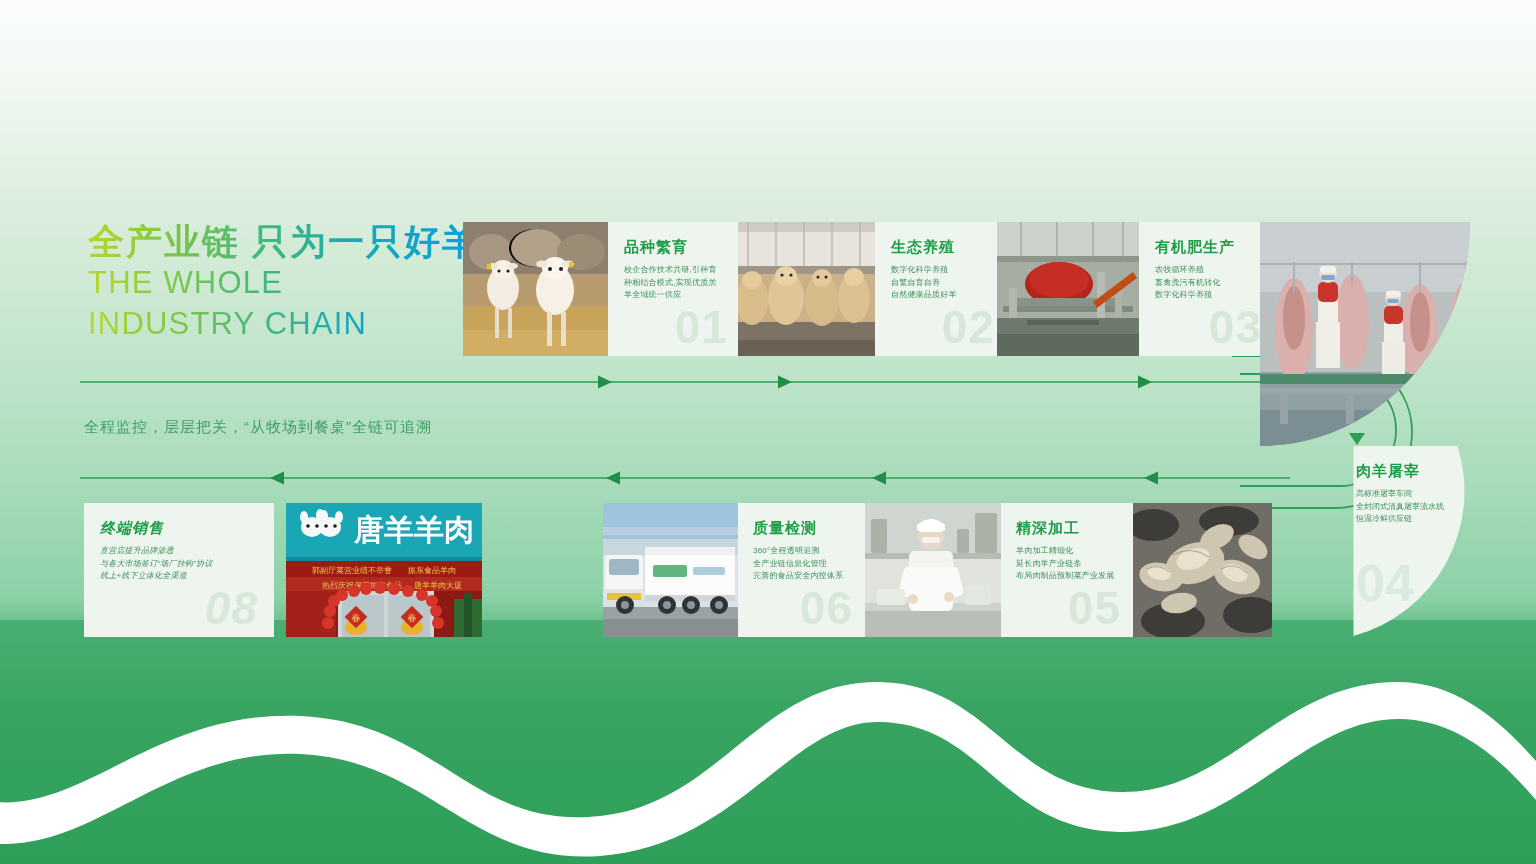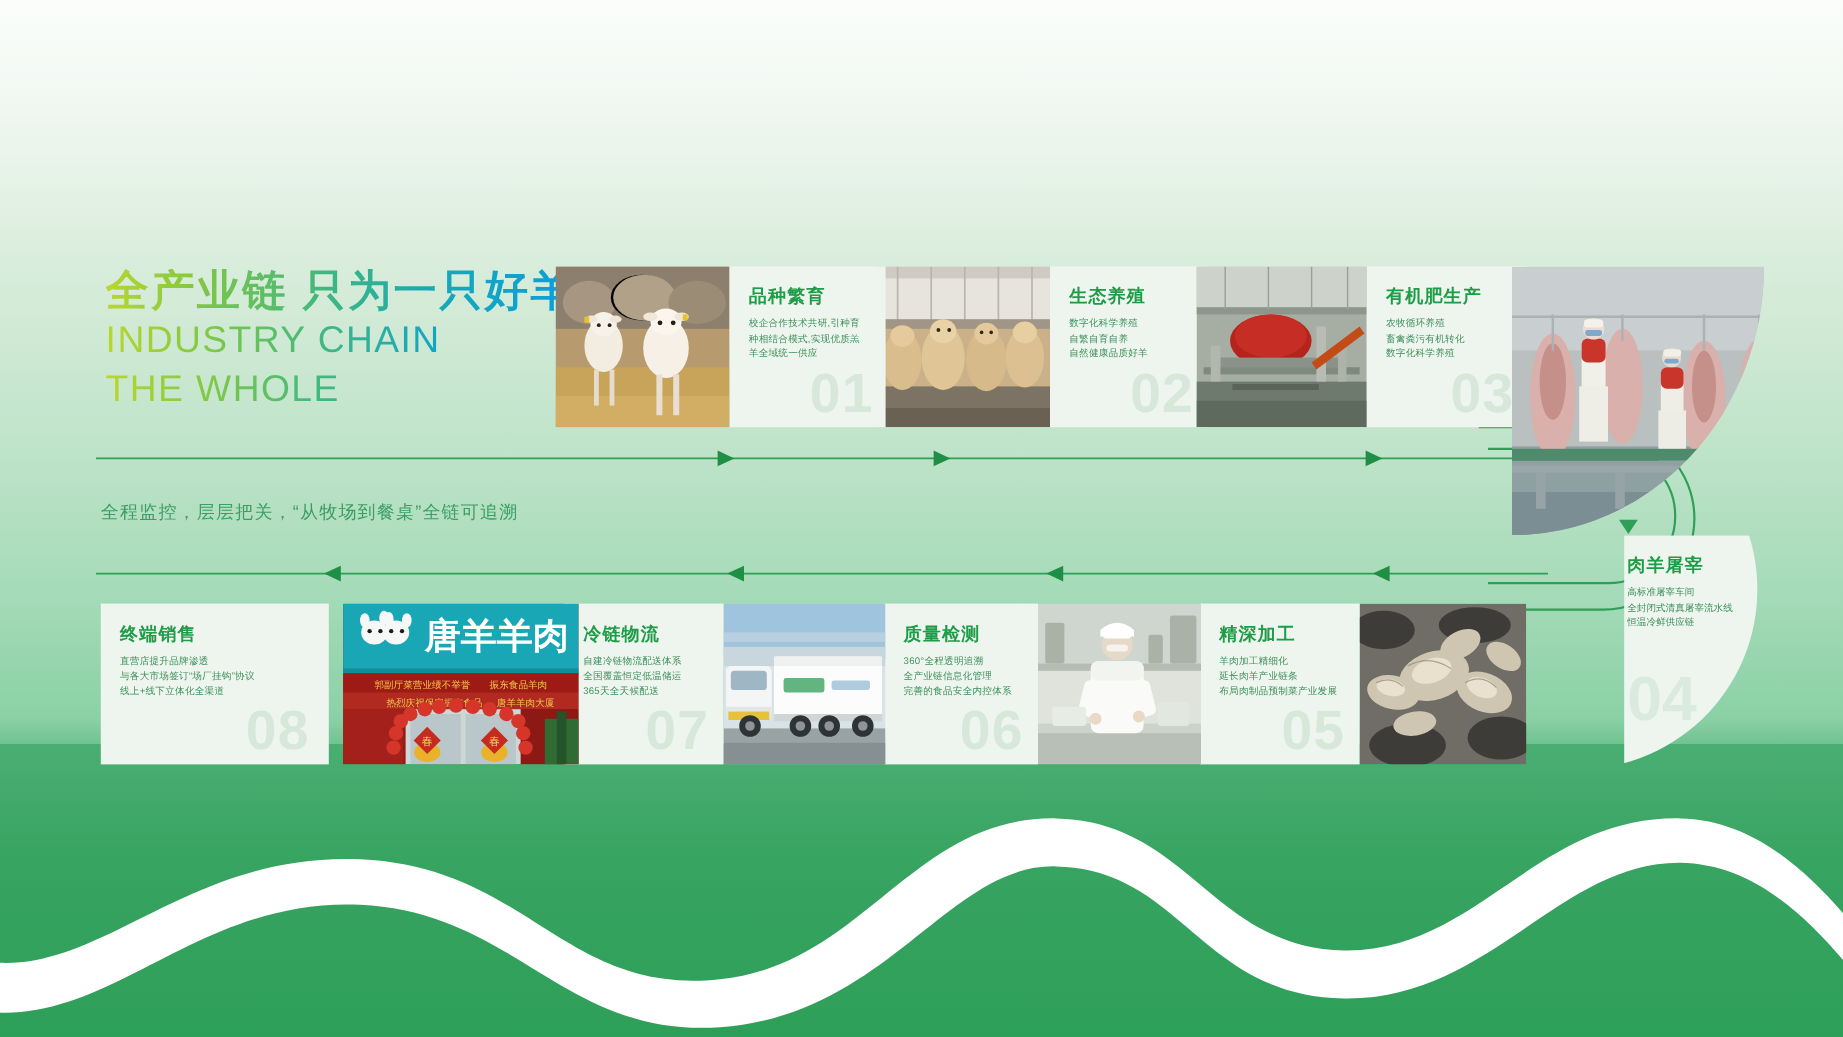--- a/index.html
+++ b/index.html
@@ -89,22 +89,22 @@
   <div class="bg-bottom-fade"></div>
   <div class="bg-bottom"></div>
 
   <svg class="wave" viewBox="0 0 1536 244" preserveAspectRatio="none">
     <path d="M-20,180 C 80,200 150,90 300,96 C 440,102 470,210 600,196 C 720,184 760,60 880,62 C 990,64 1010,170 1120,172 C 1230,174 1280,60 1400,62 C 1470,63 1520,120 1560,170
              L1560,210 C 1520,158 1470,100 1400,99 C 1300,98 1240,214 1120,212 C 1000,210 985,104 880,102 C 790,100 740,226 600,236 C 470,245 430,140 300,134 C 160,128 90,240 -20,222 Z" fill="#ffffff"></path>
   </svg>
 
   <div class="headline">
     <div class="cn">全产业链  只为一只好羊</div>
+    <div class="en">THE WHOLE</div>
     <div class="en">INDUSTRY CHAIN</div>
-    <div class="en">THE WHOLE</div>
   </div>
 
   <div class="tagline">全程监控，层层把关，“从牧场到餐桌”全链可追溯</div>
 
   <svg class="flow-top" viewBox="0 0 1210 16">
     <line x1="0" y1="8" x2="1210" y2="8" stroke="#2f9e56" stroke-width="1.6"></line>
     <polygon points="518,1.5 532,8 518,14.5" fill="#1f8f45"></polygon>
     <polygon points="698,1.5 712,8 698,14.5" fill="#1f8f45"></polygon>
     <polygon points="1058,1.5 1072,8 1058,14.5" fill="#1f8f45"></polygon>
   </svg>
@@ -396,29 +396,20 @@
           <circle cx="84" cy="94" r="5" fill="#ead9c6"></circle>
           <circle cx="48" cy="96" r="5" fill="#ead9c6"></circle>
         </g>
         <rect x="12" y="86" width="28" height="16" rx="2" fill="#e7ece4"></rect>
         <rect x="100" y="82" width="26" height="20" rx="2" fill="#e2e8df"></rect>
       </svg>
     </div>
   </div>
 
   <div class="strip" style="left:470px;top:503px;width:268px;height:134px;">
-    <div class="panel text" style="left:0;top:0;width:133px;height:134px;">
-      <div class="card-title">冷链物流</div>
-      <div class="card-lines" style="width:122px;">
-        <div>自建冷链物流配送体系</div>
-        <div>全国覆盖恒定低温储运</div>
-        <div>365天全天候配送</div>
-      </div>
-      <div class="card-num" style="bottom:6px;right:12px;">07</div>
-    </div>
     <div class="panel" style="left:133px;top:0;width:135px;height:134px;">
       <svg viewBox="0 0 135 134" style="position:absolute;inset:0;width:100%;height:100%;">
         <rect width="135" height="134" fill="#d9e2e6"></rect>
         <rect width="135" height="46" fill="#9fc4de"></rect>
         <rect y="36" width="135" height="16" fill="#c8d6de"></rect>
         <rect y="104" width="135" height="30" fill="#9aa3a4"></rect>
         <rect y="116" width="135" height="18" fill="#868f91"></rect>
 
         <rect x="2" y="52" width="38" height="42" rx="4" fill="#f4f6f5"></rect>
         <rect x="6" y="56" width="30" height="16" rx="3" fill="#9fb6c4"></rect>
@@ -438,21 +429,21 @@
         <circle cx="88" cy="102" r="9" fill="#2e3436"></circle>
           <circle cx="88" cy="102" r="4" fill="#8d9598"></circle>
         <circle cx="116" cy="102" r="9" fill="#2e3436"></circle>
           <circle cx="116" cy="102" r="4" fill="#8d9598"></circle>
         <rect x="0" y="24" width="135" height="8" fill="#b7cfe0"></rect>
       </svg>
     </div>
   </div>
 
   <div class="strip" style="left:84px;top:503px;width:386px;height:134px;">
-    <div class="panel text" style="left:0;top:0;width:190px;height:134px;">
+    <div class="panel text" style="left:0;top:0;width:190px;height:134px;font-style:italic;">
       <div class="card-title">终端销售</div>
       <div class="card-lines" style="width:178px;">
         <div>直营店提升品牌渗透</div>
         <div>与各大市场签订“场厂挂钩”协议</div>
         <div>线上+线下立体化全渠道</div>
       </div>
       <div class="card-num" style="bottom:6px;right:16px;">08</div>
     </div>
     <div class="panel" style="left:190px;top:0;width:196px;height:134px;padding-left:24px;">
       <svg viewBox="0 0 196 134" style="position:absolute;inset:0;width:100%;height:100%;">

